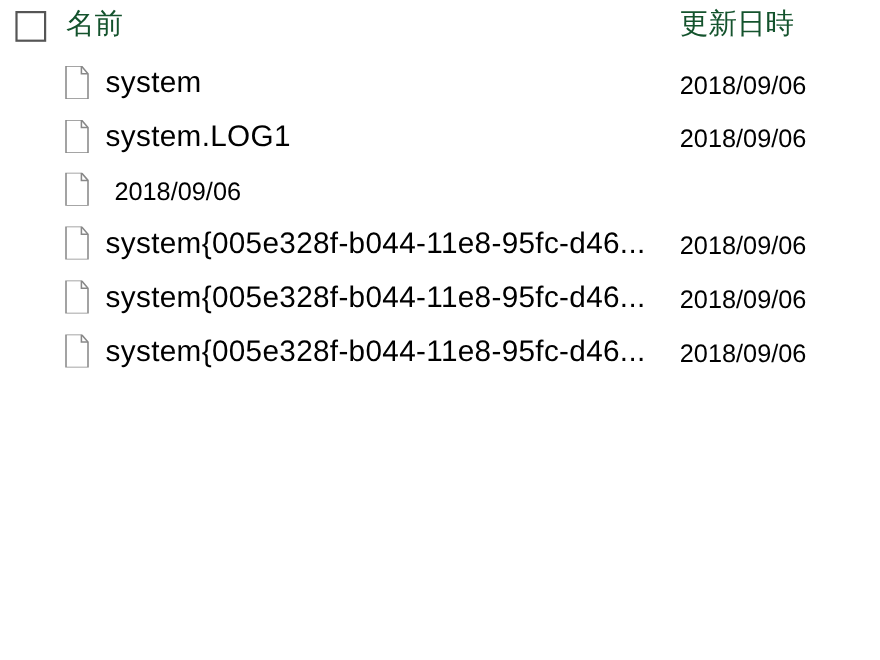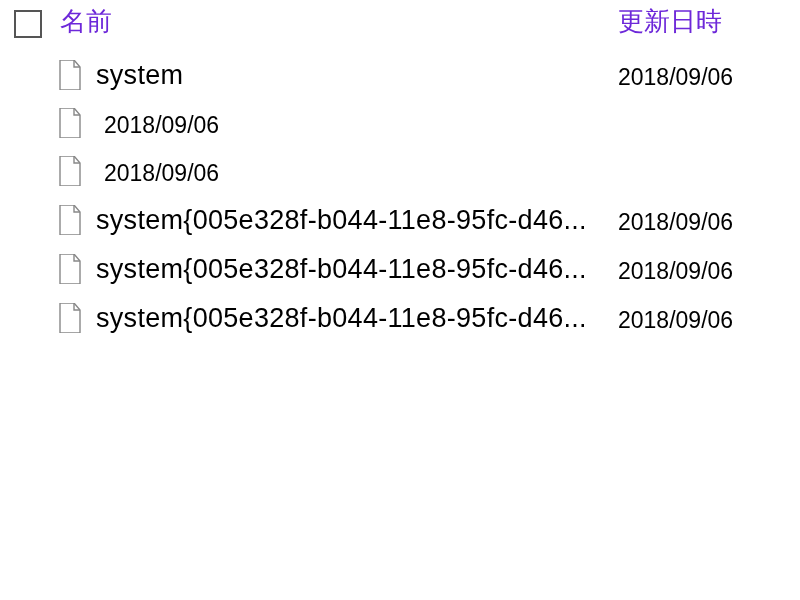--- a/index.html
+++ b/index.html
@@ -16,21 +16,21 @@
       overflow: hidden;
     }
     .file-list {
       width: 100%;
     }
     .header-row {
       display: flex;
       align-items: center;
       padding: 4px 0 12px 0;
       font-size: 26px;
-      color: #6d28d9;
+      color: #14532d;
     }
     .header-checkbox {
       width: 28px;
       height: 28px;
       border: 2px solid #555;
       margin-left: 14px;
       margin-right: 18px;
       background: #fff;
       display: inline-block;
       position: relative;
@@ -106,20 +106,21 @@
   </div>
 
   <div class="file-row">
     <span class="file-indent"></span>
     <span class="file-icon">
       <svg viewBox="0 0 24 30" width="24" height="30">
         <path d="M2 0 L16 0 L22 7 L22 30 L2 30 Z" fill="none" stroke="#888" stroke-width="1.4"></path>
         <path d="M16 0 L16 7 L22 7" fill="none" stroke="#888" stroke-width="1.4"></path>
       </svg>
     </span>
+    <span class="file-name">system.LOG1</span>
     <span class="file-date">2018/09/06</span>
   </div>
 
   <div class="file-row">
     <span class="file-indent"></span>
     <span class="file-icon">
       <svg viewBox="0 0 24 30" width="24" height="30">
         <path d="M2 0 L16 0 L22 7 L22 30 L2 30 Z" fill="none" stroke="#888" stroke-width="1.4"></path>
         <path d="M16 0 L16 7 L22 7" fill="none" stroke="#888" stroke-width="1.4"></path>
       </svg>

